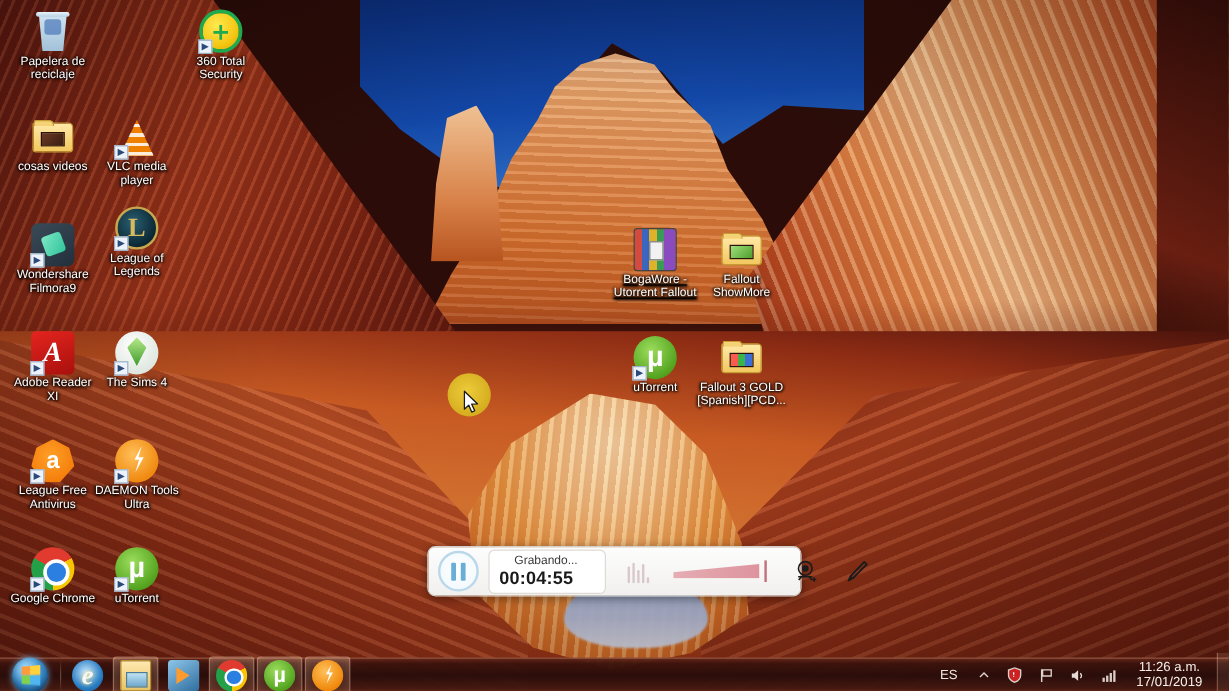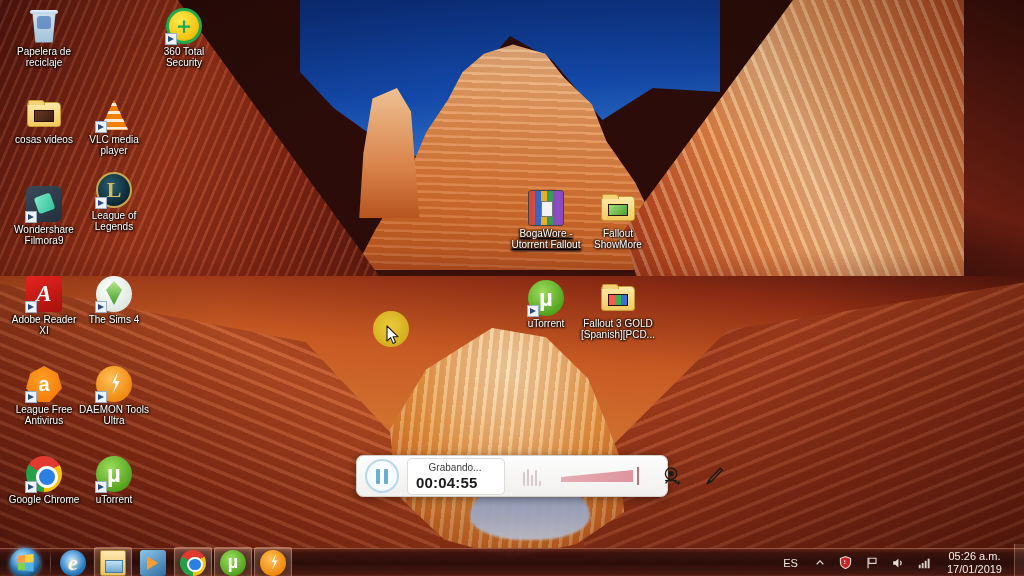--- a/index.html
+++ b/index.html
@@ -810,21 +810,21 @@
       <div class="tray-ic">
         <svg viewBox="0 0 16 16" width="14" height="14">
           <rect x="2" y="10" width="2.2" height="4" fill="#d9cec8"></rect>
           <rect x="5.4" y="8" width="2.2" height="6" fill="#d9cec8"></rect>
           <rect x="8.8" y="5.5" width="2.2" height="8.5" fill="#d9cec8"></rect>
           <rect x="12.2" y="3" width="2.2" height="11" fill="#d9cec8"></rect>
         </svg>
       </div>
 
       <div class="tray-clock">
-        <div>05:26 a.m.</div>
+        <div>11:26 a.m.</div>
         <div>17/01/2019</div>
       </div>
     </div>
 
     <div id="show-desktop"></div>
   </div>
 
 </div>
 
 </body></html>

